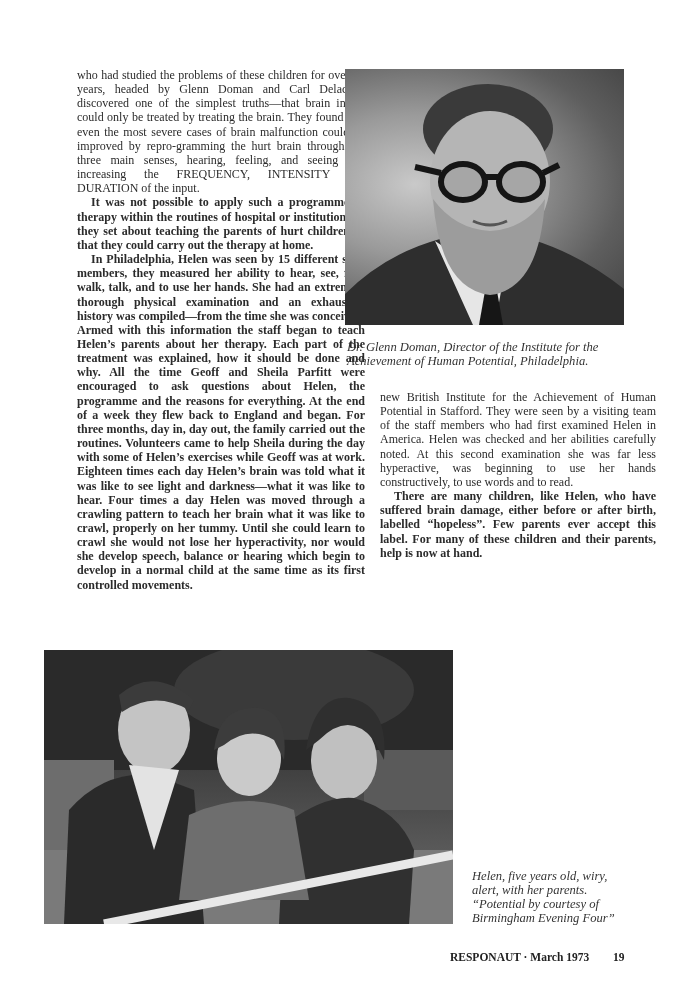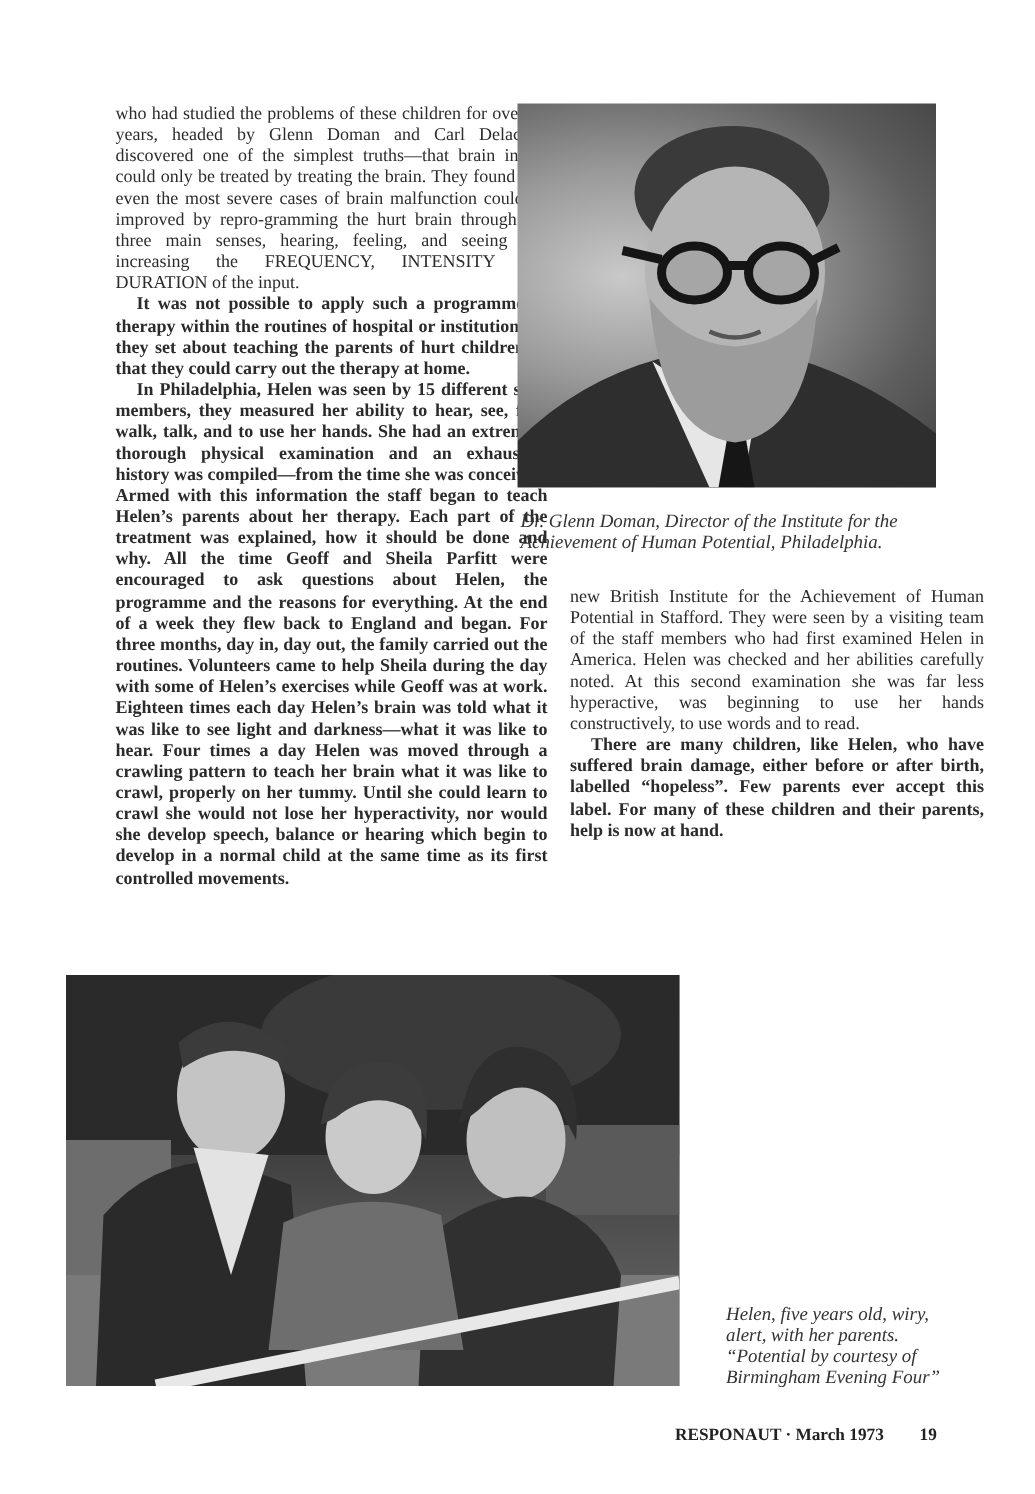--- a/index.html
+++ b/index.html
@@ -26,21 +26,21 @@
   }
   #family-photo {
     left: 44px; top: 650px; width: 409px; height: 274px;
     background: linear-gradient(180deg, #232323 0%, #353535 30%, #4a4a4a 55%, #5b5b5b 75%, #6a6a6a 100%);
   }
 
   .caption {
     position: absolute; font-style: italic; font-size: 12.6px; line-height: 14px; color: #333;
   }
   #portrait-caption { left: 347px; top: 340px; width: 280px; }
-  #family-caption { left: 472px; top: 869px; width: 170px; margin-left: 12px; }
+  #family-caption { left: 472px; top: 869px; width: 170px; }
 
   #footer {
     position: absolute; top: 951px; left: 450px; width: 180px;
     font-weight: bold; font-size: 11.5px; color: #222;
   }
   #footer .mag { position: absolute; left: 0; }
   #footer .pg { position: absolute; left: 163px; }
 </style>
 </head>
 <body>

